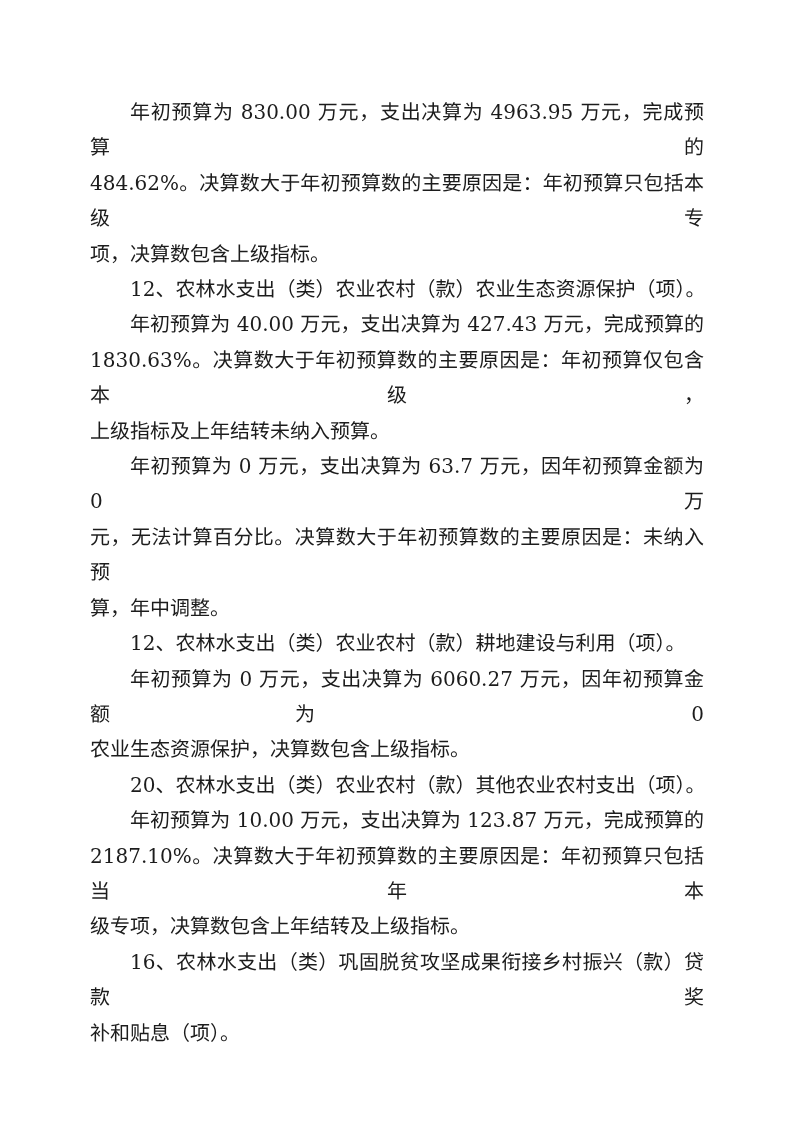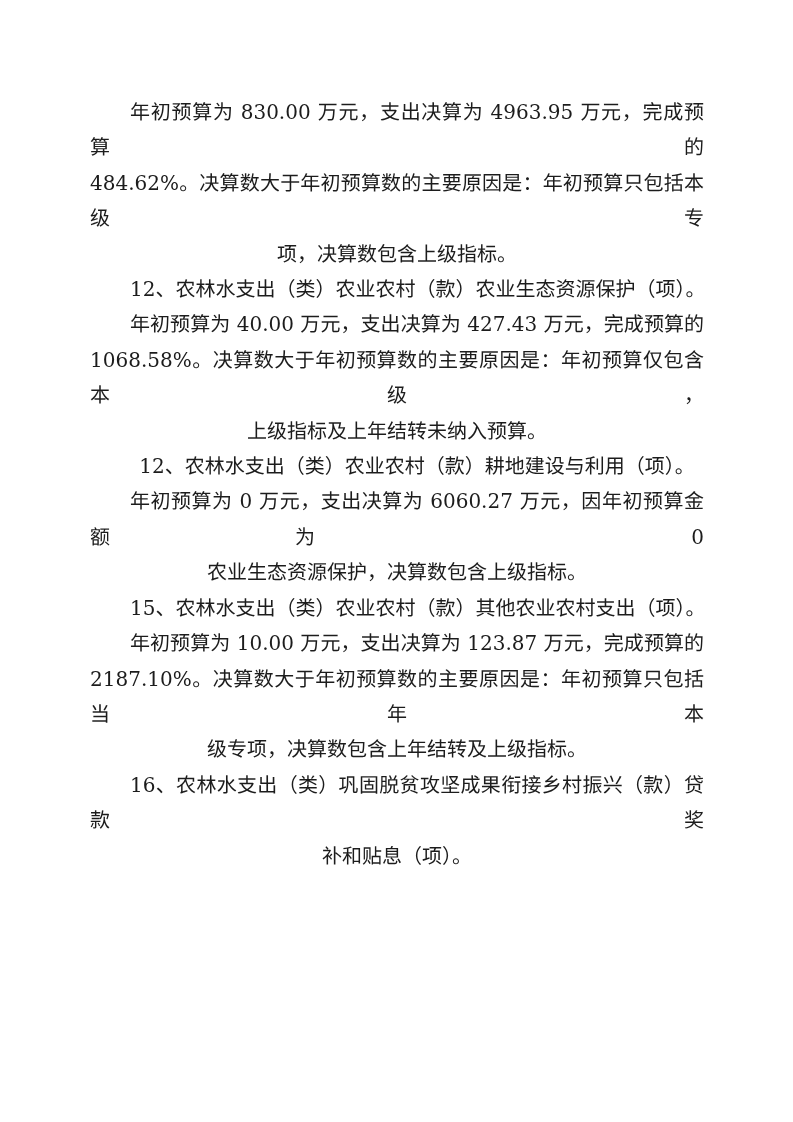--- a/index.html
+++ b/index.html
@@ -30,21 +30,21 @@
     font-size: 20px;
   }
   .paragraph {
     margin: 0;
     padding: 0;
   }
   .line {
     line-height: 35.4px;
     white-space: nowrap;
     overflow: hidden;
-    text-align: center;
+    text-align: left;
   }
   
   .line.fill {
     white-space: normal;
     text-align: justify;
     text-align-last: justify;
   }
   
   .line.indent {
     text-indent: 2em;
@@ -58,32 +58,37 @@
       <div class="paragraph">
         <div class="line indent fill">年初预算为 830.00 万元，支出决算为 4963.95 万元，完成预算的</div>
         <div class="line fill">484.62%。决算数大于年初预算数的主要原因是：年初预算只包括本级专</div>
         <div class="line">项，决算数包含上级指标。</div>
       </div>
       <div class="paragraph">
         <div class="line indent">12、农林水支出（类）农业农村（款）农业生态资源保护（项）。</div>
       </div>
       <div class="paragraph">
         <div class="line indent fill">年初预算为 40.00 万元，支出决算为 427.43 万元，完成预算的</div>
-        <div class="line fill">1068.58%。决算数大于年初预算数的主要原因是：年初预算仅包含本级，</div>
+        <div class="line fill">1830.63%。决算数大于年初预算数的主要原因是：年初预算仅包含本级，</div>
         <div class="line">上级指标及上年结转未纳入预算。</div>
+      </div>
+      <div class="paragraph">
+        <div class="line indent fill">年初预算为 0 万元，支出决算为 63.7 万元，因年初预算金额为 0 万</div>
+        <div class="line fill">元，无法计算百分比。决算数大于年初预算数的主要原因是：未纳入预</div>
+        <div class="line">算，年中调整。</div>
       </div>
       <div class="paragraph">
         <div class="line indent">12、农林水支出（类）农业农村（款）耕地建设与利用（项）。</div>
       </div>
       <div class="paragraph">
         <div class="line indent fill">年初预算为 0 万元，支出决算为 6060.27 万元，因年初预算金额为 0</div>
         <div class="line">农业生态资源保护，决算数包含上级指标。</div>
       </div>
       <div class="paragraph">
-        <div class="line indent">15、农林水支出（类）农业农村（款）其他农业农村支出（项）。</div>
+        <div class="line indent">20、农林水支出（类）农业农村（款）其他农业农村支出（项）。</div>
       </div>
       <div class="paragraph">
         <div class="line indent fill">年初预算为 10.00 万元，支出决算为 123.87 万元，完成预算的</div>
         <div class="line fill">2187.10%。决算数大于年初预算数的主要原因是：年初预算只包括当年本</div>
         <div class="line">级专项，决算数包含上年结转及上级指标。</div>
       </div>
       <div class="paragraph">
         <div class="line indent fill">16、农林水支出（类）巩固脱贫攻坚成果衔接乡村振兴（款）贷款奖</div>
         <div class="line">补和贴息（项）。</div>
       </div>

